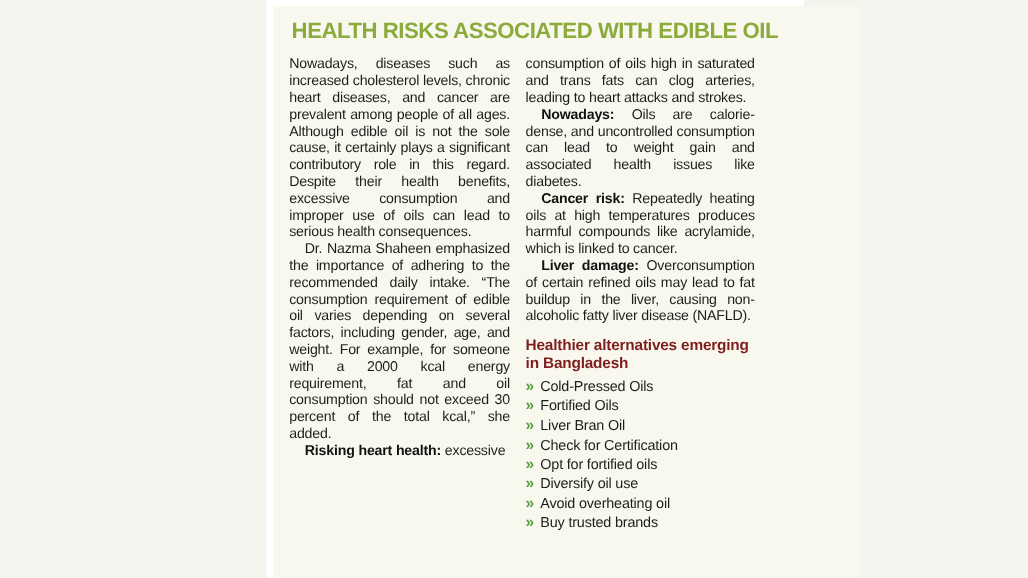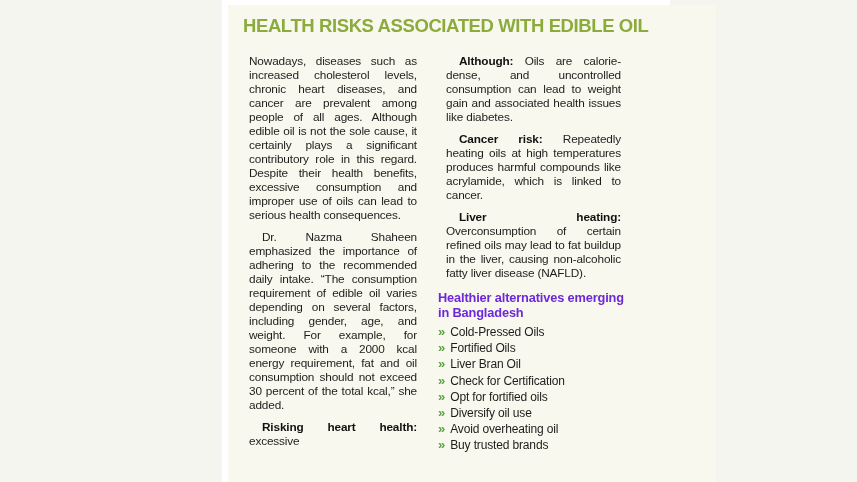--- a/index.html
+++ b/index.html
@@ -47,29 +47,29 @@
   }
   .col {
     color: #1d1d1d;
     font-size: 11.8px;
     line-height: 14px;
     text-align: justify;
     letter-spacing: -0.15px;
   }
   .col-left  { width: 184px; }
   .col-right { width: 191px; }
-  .para { margin: 8px; }
+  .para { margin: 0; }
   .para.indent { text-indent: 13px; }
   .para strong { font-weight: bold; color: #111; }
   .section-heading {
     margin: 10px 4px 4px 0;
     font-size: 12.8px;
     line-height: 15px;
     font-weight: bold;
-    color: #6d28d9;
+    color: #7f1d1d;
     text-align: left;
   }
   .bullet-list {
     list-style: none;
     margin: 0;
     padding: 0;
     text-align: left;
   }
   .bullet-item {
     display: flex;
@@ -95,23 +95,24 @@
   <div class="panel">
     <h1 class="headline">HEALTH RISKS ASSOCIATED WITH EDIBLE OIL</h1>
 
     <div class="columns">
       <div class="col col-left">
           <p class="para">Nowadays, diseases such as increased cholesterol levels, chronic heart diseases, and cancer are prevalent among people of all ages. Although edible oil is not the sole cause, it certainly plays a significant contributory role in this regard. Despite their health benefits, excessive consumption and improper use of oils can lead to serious health consequences.</p>
           <p class="para indent">Dr. Nazma Shaheen emphasized the importance of adhering to the recommended daily intake. “The consumption requirement of edible oil varies depending on several factors, including gender, age, and weight. For example, for someone with a 2000 kcal energy requirement, fat and oil consumption should not exceed 30 percent of the total kcal,” she added.</p>
           <p class="para indent"><strong>Risking heart health:</strong> excessive</p>
         </div>
       <div class="col col-right">
-          <p class="para indent"><strong>Although:</strong> Oils are calorie-dense, and uncontrolled consumption can lead to weight gain and associated health issues like diabetes.</p>
+          <p class="para">consumption of oils high in saturated and trans fats can clog arteries, leading to heart attacks and strokes.</p>
+          <p class="para indent"><strong>Nowadays:</strong> Oils are calorie-dense, and uncontrolled consumption can lead to weight gain and associated health issues like diabetes.</p>
           <p class="para indent"><strong>Cancer risk:</strong> Repeatedly heating oils at high temperatures produces harmful compounds like acrylamide, which is linked to cancer.</p>
-          <p class="para indent"><strong>Liver heating:</strong> Overconsumption of certain refined oils may lead to fat buildup in the liver, causing non-alcoholic fatty liver disease (NAFLD).</p>
+          <p class="para indent"><strong>Liver damage:</strong> Overconsumption of certain refined oils may lead to fat buildup in the liver, causing non-alcoholic fatty liver disease (NAFLD).</p>
           <h2 class="section-heading">Healthier alternatives emerging in Bangladesh</h2>
           <ul class="bullet-list">
             <li class="bullet-item">
               <span class="chevron-icon">»</span>
               <span>Cold-Pressed Oils</span>
             </li>
             <li class="bullet-item">
               <span class="chevron-icon">»</span>
               <span>Fortified Oils</span>
             </li>

